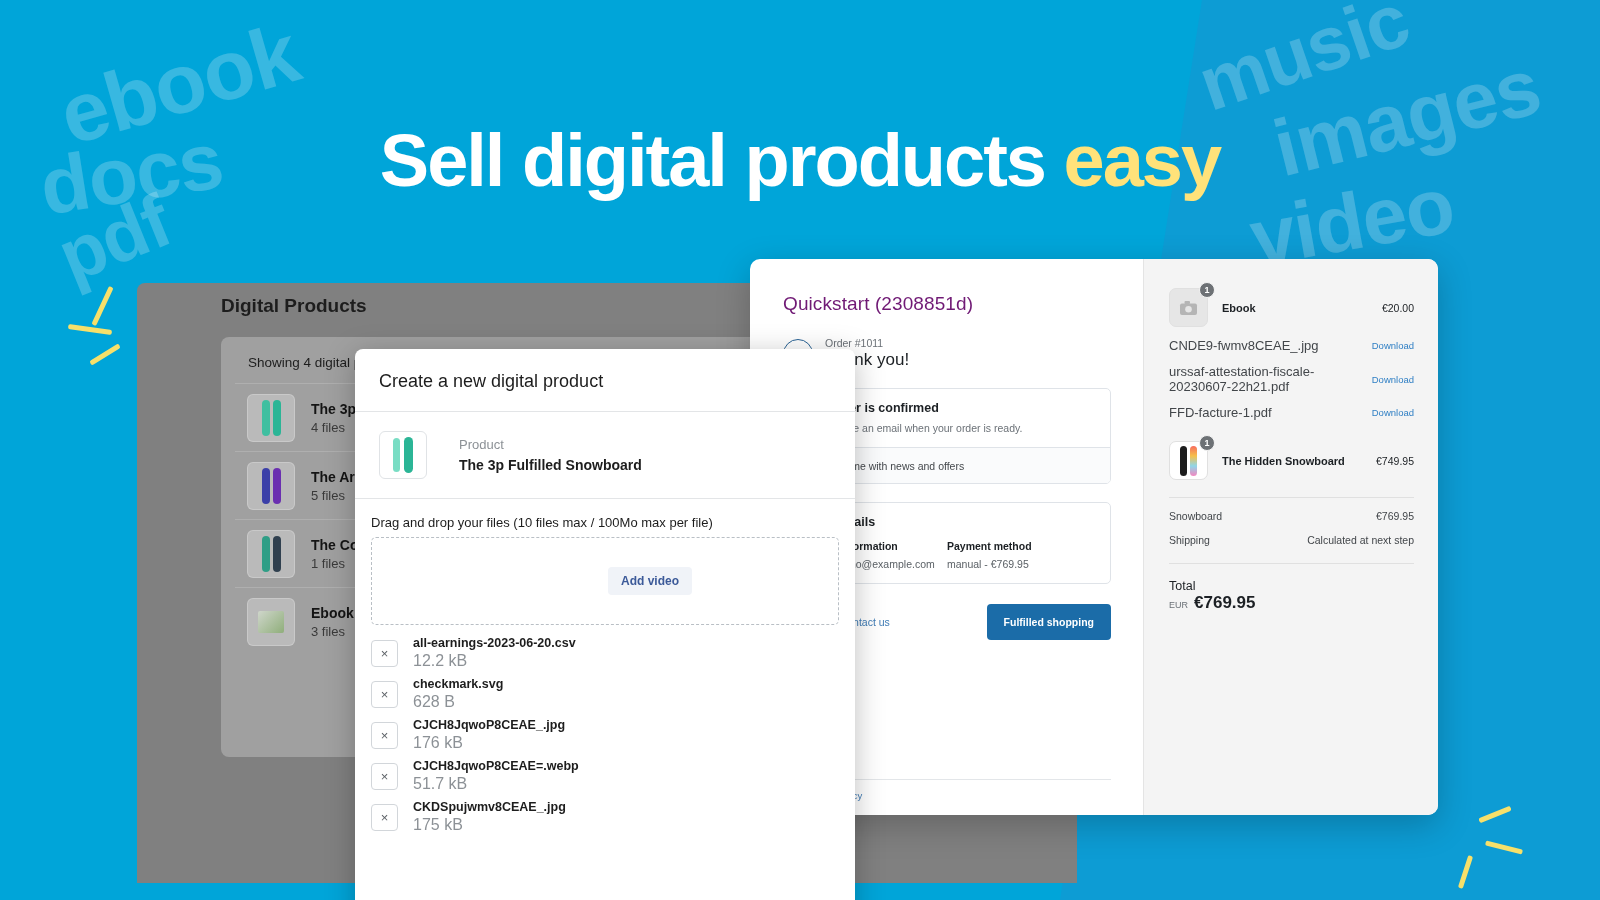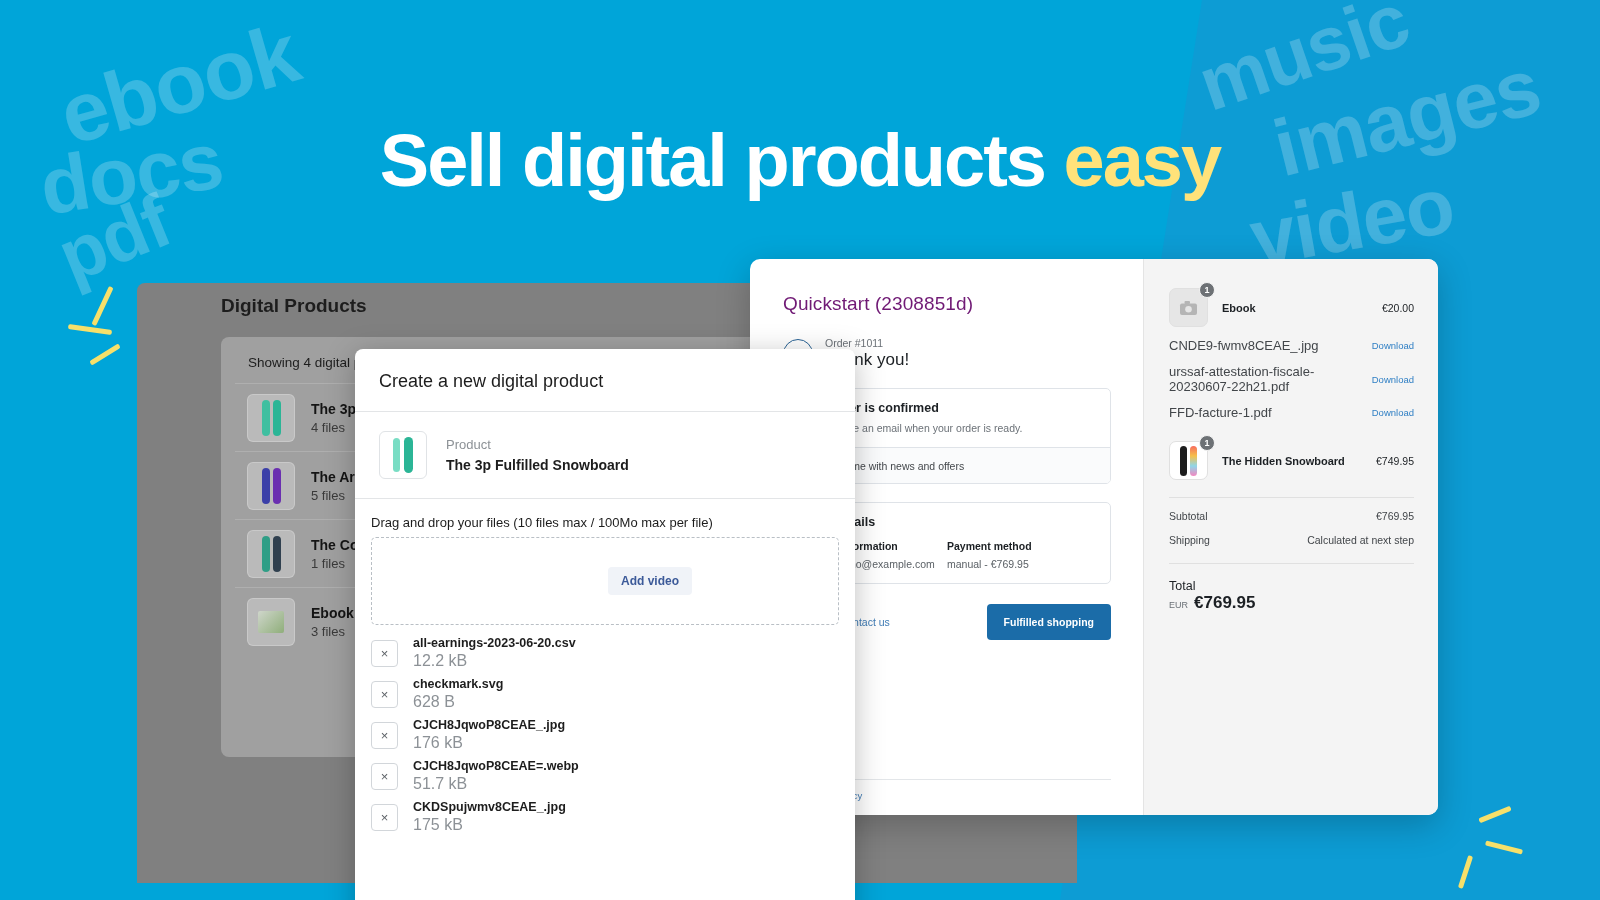--- a/index.html
+++ b/index.html
@@ -179,21 +179,21 @@
   
   .modal {
     position: absolute; left: 355px; top: 349px;
     width: 500px; height: 662px;
     background: #ffffff; border-radius: 8px 8px 0 0;
     box-shadow: 0 6px 30px rgba(0,0,0,0.26);
     overflow: hidden;
   }
   .modal-head { padding: 22px 24px 19px; border-bottom: 1px solid #e3e5e7; }
   .modal-title { font-size: 18px; color: #1d1d1d; }
-  .modal-prod { display: flex; align-items: center; gap: 19px; padding: 19px 24px; border-bottom: 1px solid #e3e5e7; }
+  .modal-prod { display: flex; align-items: center; gap: 32px; padding: 19px 24px; border-bottom: 1px solid #e3e5e7; }
   .mp-thumb {
     width: 48px; height: 48px; border-radius: 6px;
     background: #fff; border: 1px solid #e0e3e6;
     display: flex; align-items: center; justify-content: center; gap: 4px;
   }
   .mp-label { font-size: 13px; color: #8c9196; }
   .mp-name { font-size: 14px; font-weight: 700; color: #1d1d1d; margin-top: 5px; }
 
   .modal-body { padding: 16px 16px 0; }
   .drop-label { font-size: 13px; color: #1d1d1d; }
@@ -397,21 +397,21 @@
           </div>
           <div class="qty-badge">1</div>
         </div>
         <div class="li-name">The Hidden Snowboard</div>
         <div class="li-price">€749.95</div>
       </div>
 
       <div class="side-div"></div>
 
       <div class="sum-row">
-        <div class="sum-l">Subtotal</div>
+        <div class="sum-l">Snowboard</div>
         <div class="sum-r">€769.95</div>
       </div>
       <div class="sum-row">
         <div class="sum-l">Shipping</div>
         <div class="sum-r">Calculated at next step</div>
       </div>
 
       <div class="side-div"></div>
 
       <div class="total-row">

